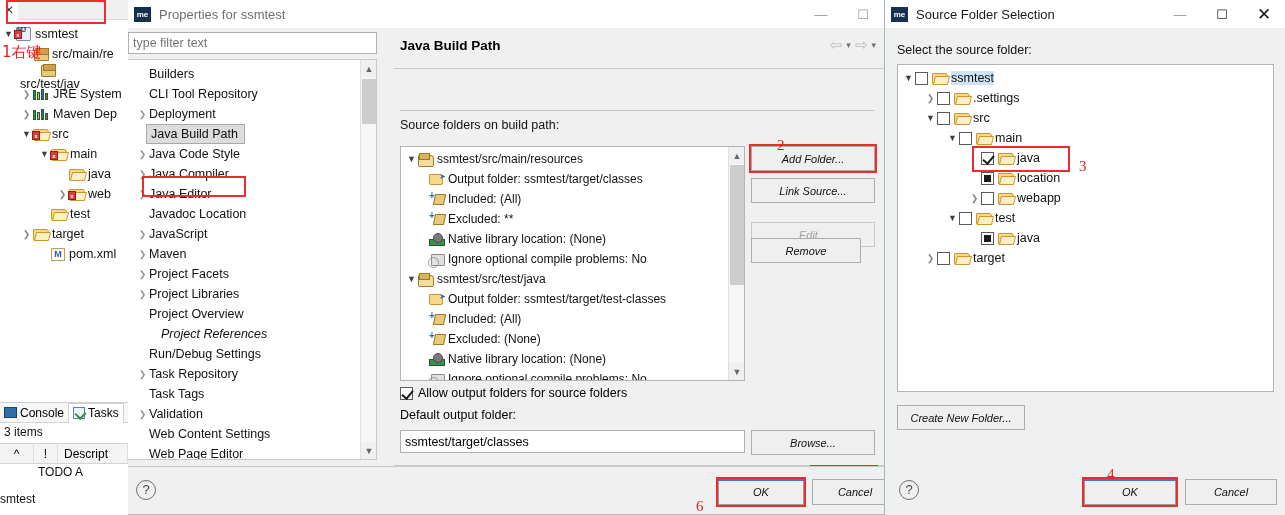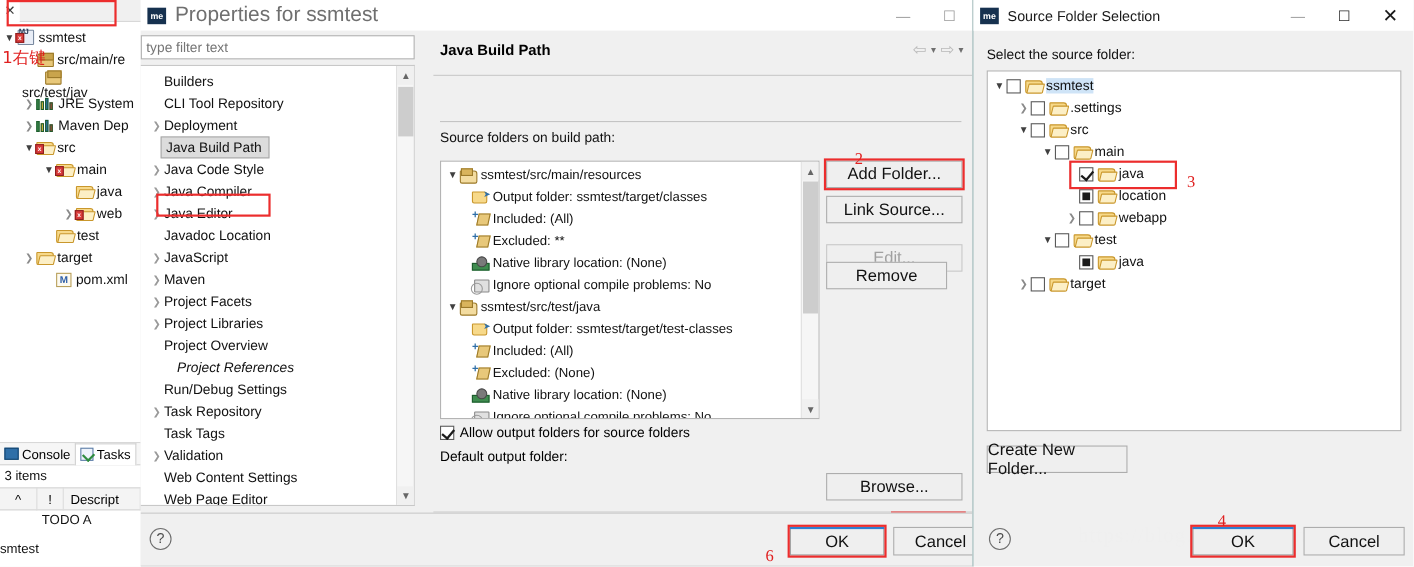--- a/index.html
+++ b/index.html
@@ -137,21 +137,21 @@
 
   
   .dlg-props {
     position:absolute; left:128px; top:0; width:757px; height:515px;
     background:#f0f0f0; border:1px solid #b5b5b5; border-top:none; border-left:none;
   }
   .dlg-title {
     position:absolute; left:0; top:0; right:0; height:28px;
     background:#ffffff; display:flex; align-items:center; padding-left:6px;
   }
-  .dlg-title .ttl { margin-left:8px; color:#6f6f6f; font-size:19px; }
+  .dlg-title .ttl { margin-left:8px; color:#6f6f6f; font-size:13px; }
   .logo-me {
     width:17px; height:15px; background:#16314f; color:#ffffff;
     font-size:8px; font-weight:bold; line-height:15px; text-align:center;
     font-family:"Liberation Sans", sans-serif; flex:0 0 auto;
   }
   .wincontrols { position:absolute; right:0; top:0; height:28px; display:flex; }
   .wc { width:42px; height:28px; display:flex; align-items:center; justify-content:center;
         color:#9a9a9a; font-size:13px; }
   .wc.close { color:#1a1a1a; font-size:17px; }
 
@@ -259,21 +259,21 @@
   }
   .ico-ign::after{
     content:""; position:absolute; left:-1px; top:4px; width:9px; height:9px;
     border:1.5px solid #9a9a9a; border-radius:50%;
   }
 
   .btns-col { position:absolute; left:365px; top:118px; width:124px; }
   .btn {
     background:#efefef; border:1px solid #adadad; height:25px;
     display:flex; align-items:center; justify-content:center;
-    font-size:15px; color:#111; cursor:default;
+    font-size:11px; color:#111; cursor:default;font-style:italic;
   }
   .btn.disabled { color:#a0a0a0; background:#efefef; border-color:#c8c8c8; }
 
   .chk-row { position:absolute; left:14px; top:358px; display:flex; align-items:center; font-size:12.5px; }
   .chkbox {
     width:13px; height:13px; border:1px solid #5a5a5a; background:#fff;
     margin-right:5px; position:relative; flex:0 0 auto;
   }
   .chkbox.checked::after{
     content:""; position:absolute; left:3px; top:0px; width:5px; height:9px;
@@ -643,20 +643,21 @@
 
         <div class="hl-red" style="left:363px; top:116px; width:128px; height:29px;"></div>
         <div class="ann" style="left:391px; top:98px;">2</div>
 
         <div class="chk-row">
           <span class="chkbox checked"></span>
           <span>Allow output folders for source folders</span>
         </div>
 
         <div class="lbl-defout">Default output folder:</div>
+        <input class="defout-input" type="text" value="ssmtest/target/classes" style="">
         <div class="btn btn-browse">Browse...</div>
 
         <div class="hr-apply"></div>
         <div class="btn btn-apply">Apply</div>
         <div class="hl-red" style="left:424px; top:437px; width:68px; height:31px;"></div>
         <div class="ann" style="left:409px; top:448px;">5</div>
       </div>
 
       <div class="dlg-footer">
         <div class="help-ico" style="position:absolute; left:8px; top:13px;">?</div>

